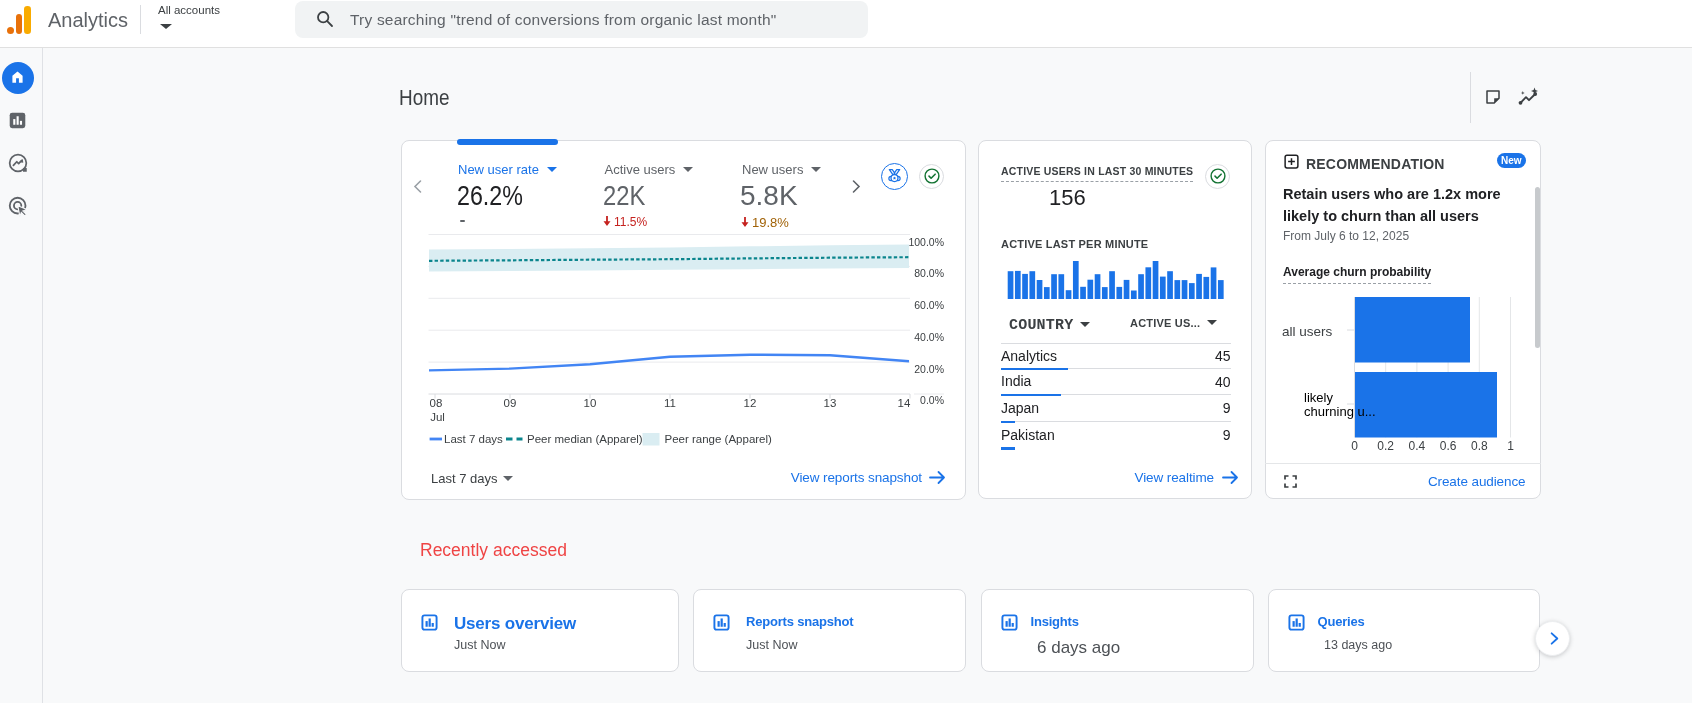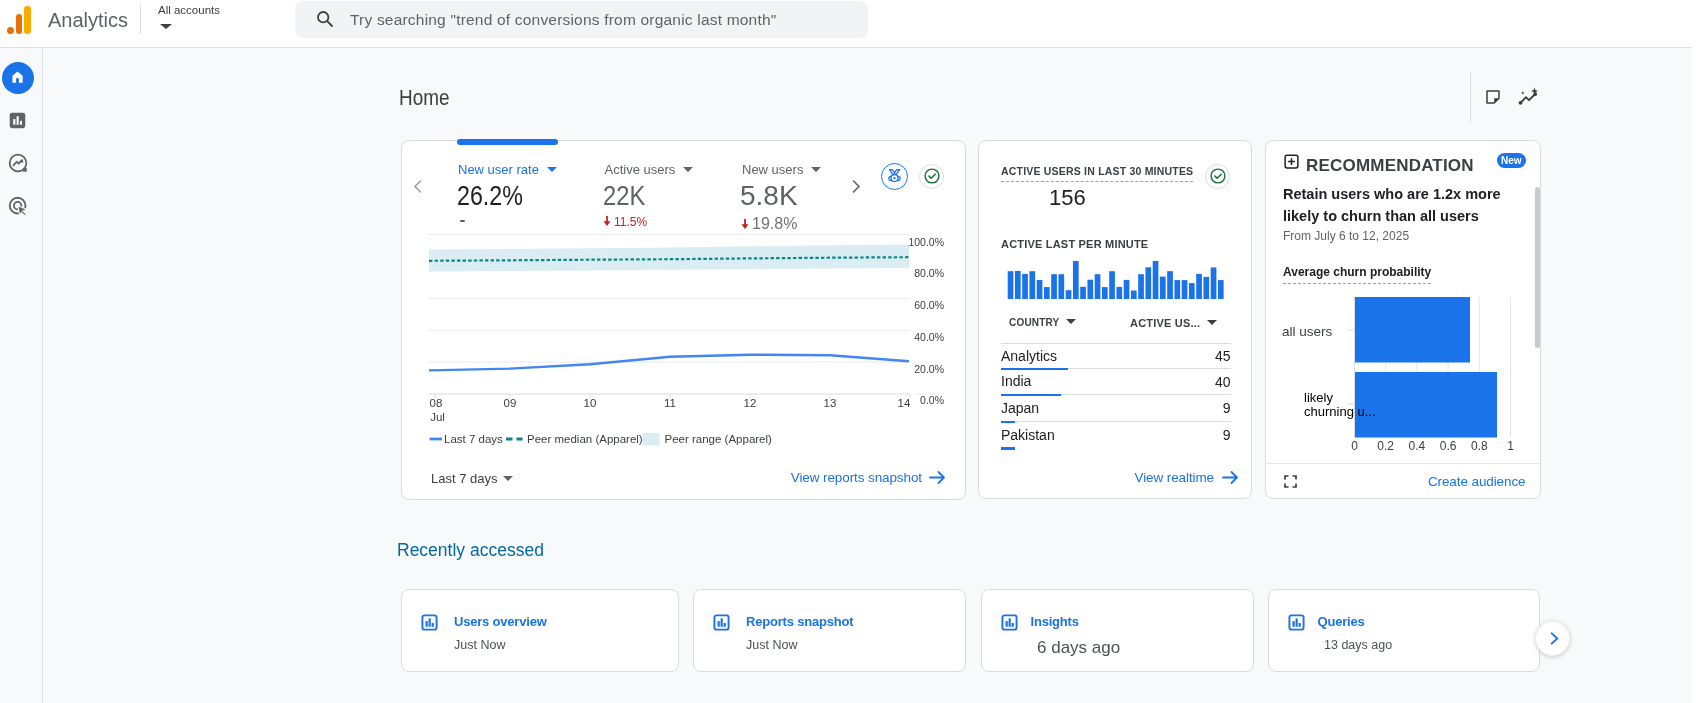--- a/index.html
+++ b/index.html
@@ -77,21 +77,21 @@
 <div class="abs" style="left:458px;top:162px;font-size:13px;color:#1a73e8;">New user rate<span class="caret" style="border-top-color:#1a73e8;margin-left:8px;vertical-align:2px;"></span></div>
 <div class="abs" style="left:604.5px;top:162px;font-size:13px;color:#5f6368;">Active users<span class="caret" style="margin-left:8px;vertical-align:2px;"></span></div>
 <div class="abs" style="left:742px;top:162px;font-size:13px;color:#5f6368;text-align:center;">New users<span class="caret" style="margin-left:8px;vertical-align:2px;"></span></div>
 <div class="abs" style="left:457px;top:181.5px;font-size:28px;color:#202124;line-height:1;transform:scaleX(0.83);transform-origin:left top;">26.2%</div>
 <div class="abs" style="left:603px;top:181.5px;font-size:28px;color:#5f6368;line-height:1;transform:scaleX(0.85);transform-origin:left top;">22K</div>
 <div class="abs" style="left:740px;top:181.5px;font-size:28px;color:#5f6368;line-height:1;">5.8K</div>
 <div class="abs" style="left:459.5px;top:219.5px;width:5.5px;height:2.5px;background:#5f6368;border-radius:1px;"></div>
 <div class="abs" style="left:603px;top:214.8px;font-size:12px;color:#c5221f;"><svg width="8" height="10" viewBox="0 0 8 10" style="vertical-align:-0.5px;margin-right:3px;">
       <path d="M3.1 0 h1.8 v5.2 h2.6 L4 10 L0.5 5.2 h2.6 Z" fill="#c5221f"></path>
     </svg>11.5%</div>
-<div class="abs" style="left:741px;top:214.8px;font-size:16px;color:#737373;"><svg width="8" height="10" viewBox="0 0 8 10" style="vertical-align:-0.5px;margin-right:3px;">
+<div class="abs" style="left:741px;top:214.8px;font-size:13px;color:#a16207;"><svg width="8" height="10" viewBox="0 0 8 10" style="vertical-align:-0.5px;margin-right:3px;">
       <path d="M3.1 0 h1.8 v5.2 h2.6 L4 10 L0.5 5.2 h2.6 Z" fill="#c5221f"></path>
     </svg>19.8%</div>
 
 <svg class="abs" style="left:412px;top:179px;" width="12" height="15" viewBox="0 0 12 15">
     <path d="M8.5 2 L3 7.5 L8.5 13" fill="none" stroke="#9aa0a6" stroke-width="1.6" stroke-linecap="round"></path>
   </svg>
 <svg class="abs" style="left:850px;top:179px;" width="12" height="15" viewBox="0 0 12 15">
     <path d="M3.5 2 L9 7.5 L3.5 13" fill="none" stroke="#5f6368" stroke-width="1.6" stroke-linecap="round"></path>
   </svg>
 
@@ -208,21 +208,21 @@
       <rect x="167.45" y="19.1" width="5.7" height="18.9"></rect>
       <rect x="174.70" y="19.1" width="5.7" height="18.9"></rect>
       <rect x="181.95" y="22.1" width="5.7" height="15.9"></rect>
       <rect x="189.20" y="12.9" width="5.7" height="25.1"></rect>
       <rect x="196.45" y="15.9" width="5.7" height="22.1"></rect>
       <rect x="203.70" y="6.4" width="5.7" height="31.6"></rect>
       <rect x="210.95" y="19.1" width="5.7" height="18.9"></rect>
     </g>
 </svg>
 
-<div class="abs" style="left:1009px;top:316.5px;font-size:10px;font-weight:bold;letter-spacing:0.2px;color:#3c4043;">COUNTRY<span class="caret" style="margin-left:7px;vertical-align:1.5px;border-top-color:#3c4043;"></span></div>
+<div class="abs" style="left:1009px;top:316.5px;font-size:15px;font-weight:bold;letter-spacing:0.2px;color:#3c4043;font-family:Liberation Mono, monospace;">COUNTRY<span class="caret" style="margin-left:7px;vertical-align:1.5px;border-top-color:#3c4043;"></span></div>
 <div class="abs" style="left:1130px;top:316.5px;font-size:11px;font-weight:bold;letter-spacing:0.2px;color:#3c4043;">ACTIVE US...<span class="caret" style="margin-left:7px;vertical-align:1.5px;border-top-color:#3c4043;"></span></div>
 <div class="abs" style="left:1001px;top:343px;width:229.5px;height:1px;background:#dadce0;"></div>
 
 <div class="abs" style="left:1001px;top:348px;font-size:14px;color:#202124;">Analytics</div>
 <div class="abs" style="left:1001px;top:348px;width:229.5px;font-size:14px;color:#202124;text-align:right;">45</div>
 <div class="abs" style="left:1068px;top:368px;width:162.5px;height:1px;background:#dadce0;"></div>
 <div class="abs" style="left:1001px;top:367.5px;width:67px;height:2.5px;background:#1a73e8;"></div>
 <div class="abs" style="left:1001px;top:373px;font-size:14px;color:#202124;">India</div>
 <div class="abs" style="left:1001px;top:374.2px;width:229.5px;font-size:14px;color:#202124;text-align:right;">40</div>
 <div class="abs" style="left:1061px;top:394.2px;width:169.5px;height:1px;background:#dadce0;"></div>
@@ -239,21 +239,21 @@
 <svg class="abs" style="left:1222px;top:470px;" width="17" height="15" viewBox="0 0 17 15">
     <path d="M1 7.5 H15 M9.5 2 L15 7.5 L9.5 13" fill="none" stroke="#1a73e8" stroke-width="1.8" stroke-linecap="round" stroke-linejoin="round"></path>
   </svg>
 
 <div class="card" id="card3" style="left:1265px;top:139.5px;width:275.5px;height:359.5px;"></div>
 
 <svg class="abs" style="left:1283.5px;top:154px;" width="15" height="15" viewBox="0 0 20 20">
     <rect x="1.5" y="1.5" width="17" height="17" rx="2.5" fill="none" stroke="#202124" stroke-width="2"></rect>
     <path d="M10 5.5 V14.5 M5.5 10 H14.5" stroke="#202124" stroke-width="2"></path>
   </svg>
-<div class="abs" style="left:1306px;top:155.5px;font-size:17px;font-weight:bold;letter-spacing:0.2px;color:#3c4043;">RECOMMENDATION</div>
+<div class="abs" style="left:1306px;top:155.5px;font-size:14px;font-weight:bold;letter-spacing:0.2px;color:#3c4043;">RECOMMENDATION</div>
 <div class="abs" style="left:1497px;top:152.5px;width:28.5px;height:15px;border-radius:8px;background:#1a73e8;color:#fff;font-size:10px;font-weight:bold;text-align:center;line-height:15px;">New</div>
 <div class="abs" style="left:1283px;top:184px;width:235px;font-size:14.5px;font-weight:bold;color:#202124;line-height:21.8px;">Retain users who are 1.2x more likely to churn than all users</div>
 <div class="abs" style="left:1283px;top:228.5px;font-size:12px;color:#5f6368;">From July 6 to 12, 2025</div>
 <div class="abs" style="left:1283px;top:264.5px;font-size:12px;font-weight:bold;color:#202124;border-bottom:1.5px dashed #9aa0a6;padding-bottom:4px;">Average churn probability</div>
 
 <svg class="abs" style="left:1283px;top:290px;" width="240" height="166" viewBox="0 0 240 166">
   <g stroke="#e4e6e8" stroke-width="1">
     <line x1="102.7" y1="7" x2="102.7" y2="147.5"></line>
     <line x1="133.9" y1="7" x2="133.9" y2="147.5"></line>
     <line x1="165.1" y1="7" x2="165.1" y2="147.5"></line>
@@ -278,21 +278,21 @@
 <div class="abs" style="left:1304px;top:391px;font-size:13px;color:#000000;line-height:14.3px;">likely<br>churning u...</div>
 
 <div class="abs" style="left:1534.5px;top:187px;width:5px;height:161px;border-radius:2.5px;background:#c7cacd;"></div>
 
 <div class="abs" style="left:1265px;top:463px;width:275.5px;height:1px;background:#e4e6e8;"></div>
 <svg class="abs" style="left:1284px;top:475px;" width="13" height="13" viewBox="0 0 13 13">
     <path d="M1 4.5 V1 H4.5 M8.5 1 H12 V4.5 M12 8.5 V12 H8.5 M4.5 12 H1 V8.5" fill="none" stroke="#3c4043" stroke-width="1.7"></path>
   </svg>
 <div class="abs" style="right:170.5px;top:473.5px;font-size:13.5px;letter-spacing:-0.1px;color:#1a73e8;">Create audience</div>
 
-<div class="abs" style="left:397px;top:540px;font-size:17.5px;color:#0369a1;">Recently accessed</div>
+<div class="abs" style="left:420px;top:540px;font-size:17.5px;color:#ef4444;">Recently accessed</div>
 <div class="card" style="left:400.5px;top:589px;width:278.5px;height:82.5px;"></div>
 <div class="card" style="left:692.5px;top:589px;width:273.5px;height:82.5px;"></div>
 <div class="card" style="left:980.5px;top:589px;width:273.5px;height:82.5px;"></div>
 <div class="card" style="left:1267.5px;top:589px;width:272.5px;height:82.5px;"></div>
 
 <svg class="abs" style="left:420.5px;top:613.5px;" width="17" height="17" viewBox="0 0 24 24">
     <rect x="2" y="2" width="20" height="20" rx="3" fill="none" stroke="#1a73e8" stroke-width="2.7"></rect>
     <rect x="6.4" y="10" width="3.1" height="8" fill="#1a73e8"></rect>
     <rect x="10.7" y="6.3" width="3.1" height="11.7" fill="#1a73e8"></rect>
     <rect x="15" y="12.7" width="3.1" height="5.3" fill="#1a73e8"></rect>
@@ -309,21 +309,21 @@
     <rect x="10.7" y="6.3" width="3.1" height="11.7" fill="#1a73e8"></rect>
     <rect x="15" y="12.7" width="3.1" height="5.3" fill="#1a73e8"></rect>
   </svg>
 <svg class="abs" style="left:1287.5px;top:613.5px;" width="17" height="17" viewBox="0 0 24 24">
     <rect x="2" y="2" width="20" height="20" rx="3" fill="none" stroke="#1a73e8" stroke-width="2.7"></rect>
     <rect x="6.4" y="10" width="3.1" height="8" fill="#1a73e8"></rect>
     <rect x="10.7" y="6.3" width="3.1" height="11.7" fill="#1a73e8"></rect>
     <rect x="15" y="12.7" width="3.1" height="5.3" fill="#1a73e8"></rect>
   </svg>
 
-<div class="abs" style="left:454px;top:614px;font-size:13px;font-weight:bold;letter-spacing:-0.2px;color:#1a73e8;">Users overview</div>
+<div class="abs" style="left:454px;top:614px;font-size:17px;font-weight:bold;letter-spacing:-0.2px;color:#1a73e8;">Users overview</div>
 <div class="abs" style="left:454px;top:638px;font-size:12.5px;color:#4d5156;">Just Now</div>
 <div class="abs" style="left:746px;top:614px;font-size:13px;font-weight:bold;letter-spacing:-0.2px;color:#1a73e8;">Reports snapshot</div>
 <div class="abs" style="left:746px;top:638px;font-size:12.5px;color:#4d5156;">Just Now</div>
 <div class="abs" style="left:1030.5px;top:614px;font-size:13px;font-weight:bold;letter-spacing:-0.2px;color:#1a73e8;">Insights</div>
 <div class="abs" style="left:1037px;top:638px;font-size:17px;color:#4d5156;">6 days ago</div>
 <div class="abs" style="left:1317.5px;top:614px;font-size:13px;font-weight:bold;letter-spacing:-0.2px;color:#1a73e8;">Queries</div>
 <div class="abs" style="left:1324px;top:638px;font-size:12.5px;color:#4d5156;">13 days ago</div>
 
 <div class="abs" style="left:1535px;top:620.5px;width:35px;height:35px;border-radius:50%;background:#fff;border:1px solid #eceef0;box-shadow:0 1px 4px rgba(60,64,67,0.25);"></div>
 <svg class="abs" style="left:1547.5px;top:631px;" width="12" height="15" viewBox="0 0 12 16">

